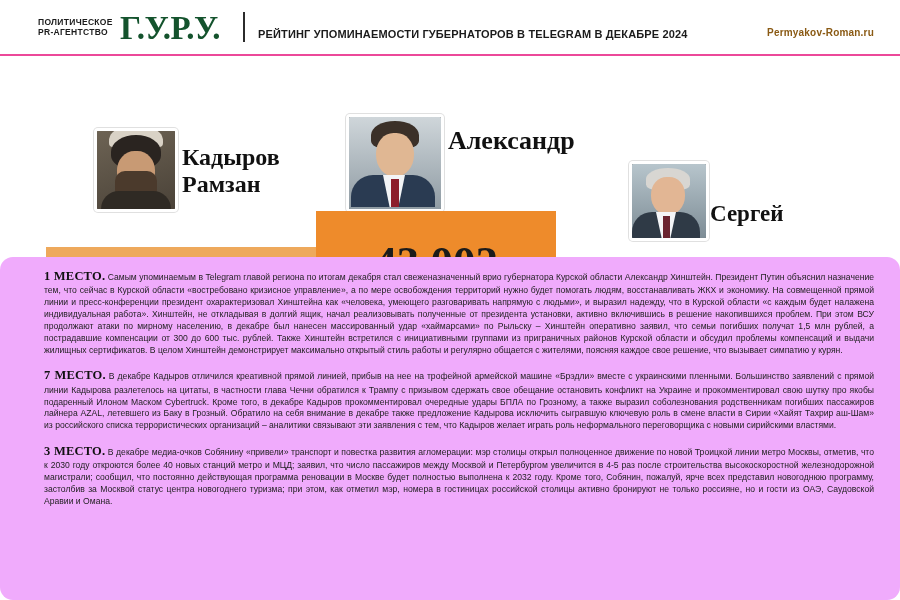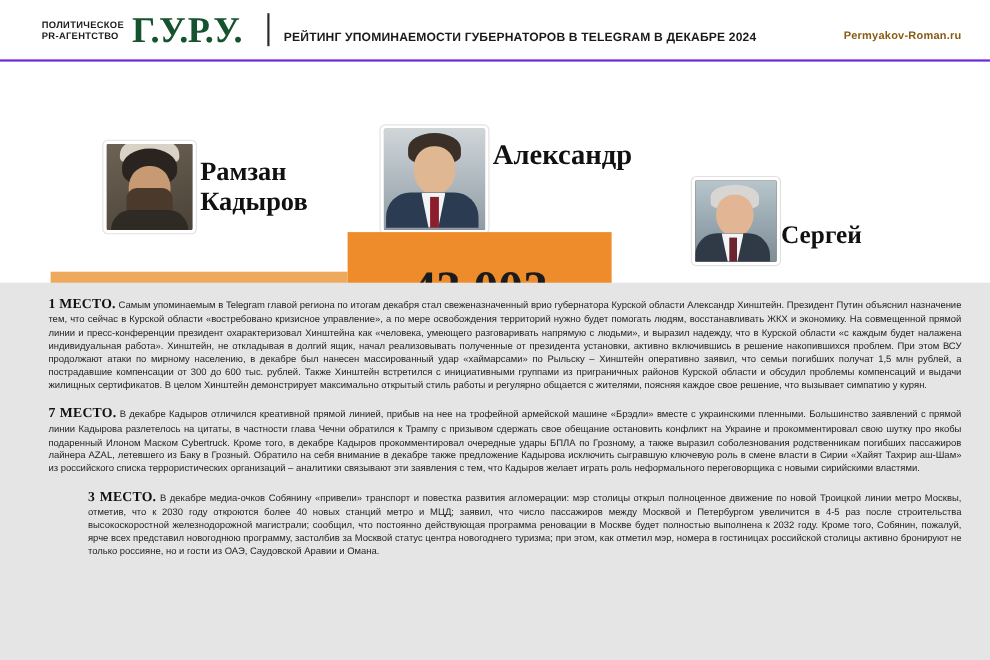--- a/index.html
+++ b/index.html
@@ -18,21 +18,21 @@
     overflow: hidden;
   }
 
   
   .header {
     position: absolute;
     left: 0; top: 0;
     width: 900px;
     height: 56px;
     background: #ffffff;
-    border-bottom: 2px solid #6d28d9;
+    border-bottom: 2px solid #ec4899;
     box-sizing: border-box;
   }
   .agency-block {
     position: absolute;
     left: 38px; top: 18px;
     width: 78px;
     text-align: left;
     line-height: 1.12;
   }
   .agency-line {
@@ -167,21 +167,21 @@
     box-sizing: border-box;
     padding: 11px 26px 8px 44px;
   }
   .para {
     font-size: 8.6px;
     line-height: 1.38;
     color: #1e1e1e;
     text-align: justify;
     margin: 0 0 11px 0;
   }
-  .para:last-child { margin-bottom: 0; margin-left: 36px; }
+  .para:last-child { margin-bottom: 0; }
   .place {
     font-family: "Liberation Serif", serif;
     font-weight: bold;
     font-size: 12.5px;
     color: #111111;
     letter-spacing: 0.2px;
   }
   .para .txt { display: inline; }
 </style>
 </head>
@@ -204,22 +204,22 @@
 
     <div class="photo photo-1">
       <div class="bg"></div>
       <div class="cap"></div>
       <div class="hair"></div>
       <div class="skin"></div>
       <div class="beard"></div>
       <div class="body"></div>
     </div>
     <div class="name name-1">
+      <div>Кадыров</div>
       <div>Рамзан</div>
-      <div>Кадыров</div>
     </div>
     <div class="bar bar-1" style="background: rgb(238, 169, 92);">
       <span>32 166</span>
     </div>
 
     <div class="photo photo-2">
       <div class="bg"></div>
       <div class="hair"></div>
       <div class="skin"></div>
       <div class="suit"></div>
@@ -242,21 +242,21 @@
       <div class="tie"></div>
     </div>
     <div class="name name-3">
       <div>Сергей</div>
     </div>
     <div class="bar bar-3" style="background: rgb(241, 185, 123);">
       <span>27 560</span>
     </div>
   </div>
 
-  <div class="body-area" style="background: #e5e5e5;">
+  <div class="body-area" style="background: #f0abfc; border-radius: 13px;">
     <p class="para">
       <span class="place">1 МЕСТО.</span>
       <span class="txt">Самым упоминаемым в Telegram главой региона по итогам декабря стал свеженазначенный врио губернатора Курской области Александр Хинштейн. Президент Путин объяснил назначение тем, что сейчас в Курской области «востребовано кризисное управление», а по мере освобождения территорий нужно будет помогать людям, восстанавливать ЖКХ и экономику. На совмещенной прямой линии и пресс-конференции президент охарактеризовал Хинштейна как «человека, умеющего разговаривать напрямую с людьми», и выразил надежду, что в Курской области «с каждым будет налажена индивидуальная работа». Хинштейн, не откладывая в долгий ящик, начал реализовывать полученные от президента установки, активно включившись в решение накопившихся проблем. При этом ВСУ продолжают атаки по мирному населению, в декабре был нанесен массированный удар «хаймарсами» по Рыльску – Хинштейн оперативно заявил, что семьи погибших получат 1,5 млн рублей, а пострадавшие компенсации от 300 до 600 тыс. рублей. Также Хинштейн встретился с инициативными группами из приграничных районов Курской области и обсудил проблемы компенсаций и выдачи жилищных сертификатов. В целом Хинштейн демонстрирует максимально открытый стиль работы и регулярно общается с жителями, поясняя каждое свое решение, что вызывает симпатию у курян.</span>
     </p>
     <p class="para">
       <span class="place">7 МЕСТО.</span>
       <span class="txt">В декабре Кадыров отличился креативной прямой линией, прибыв на нее на трофейной армейской машине «Брэдли» вместе с украинскими пленными. Большинство заявлений с прямой линии Кадырова разлетелось на цитаты, в частности глава Чечни обратился к Трампу с призывом сдержать свое обещание остановить конфликт на Украине и прокомментировал свою шутку про якобы подаренный Илоном Маском Cybertruck. Кроме того, в декабре Кадыров прокомментировал очередные удары БПЛА по Грозному, а также выразил соболезнования родственникам погибших пассажиров лайнера AZAL, летевшего из Баку в Грозный. Обратило на себя внимание в декабре также предложение Кадырова исключить сыгравшую ключевую роль в смене власти в Сирии «Хайят Тахрир аш-Шам» из российского списка террористических организаций – аналитики связывают эти заявления с тем, что Кадыров желает играть роль неформального переговорщика с новыми сирийскими властями.</span>
     </p>
     <p class="para">
       <span class="place">3 МЕСТО.</span>

